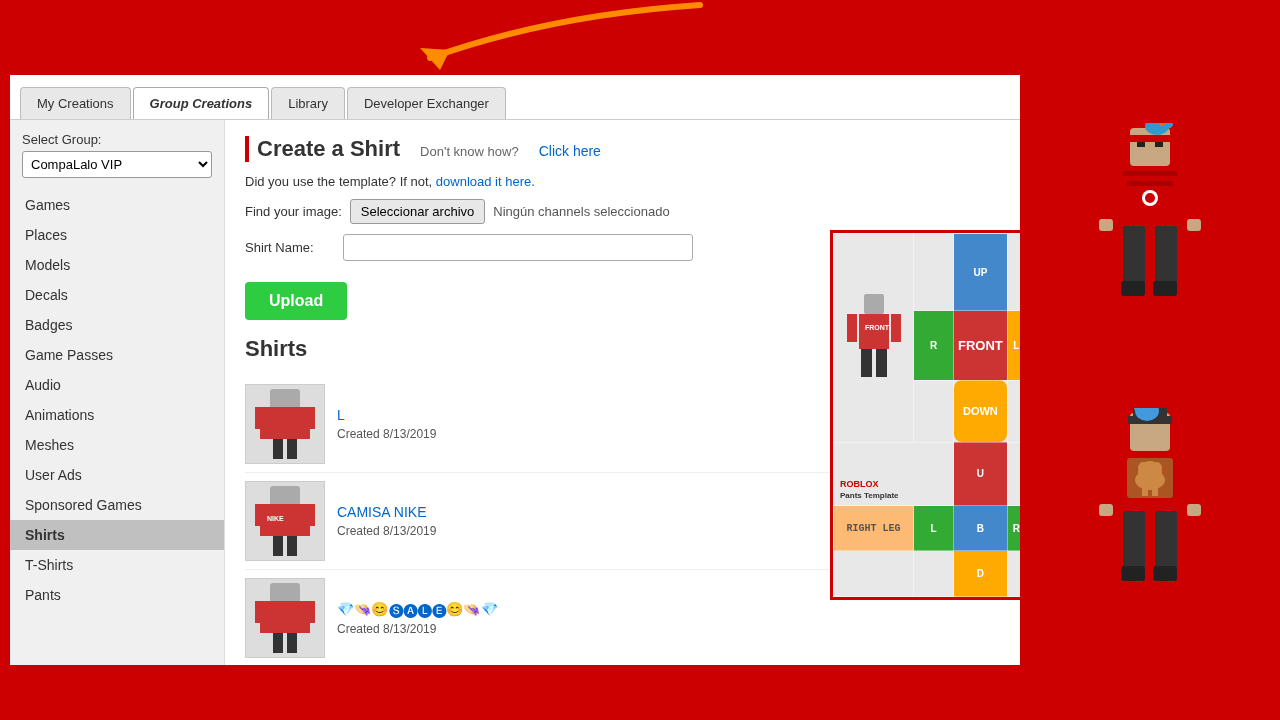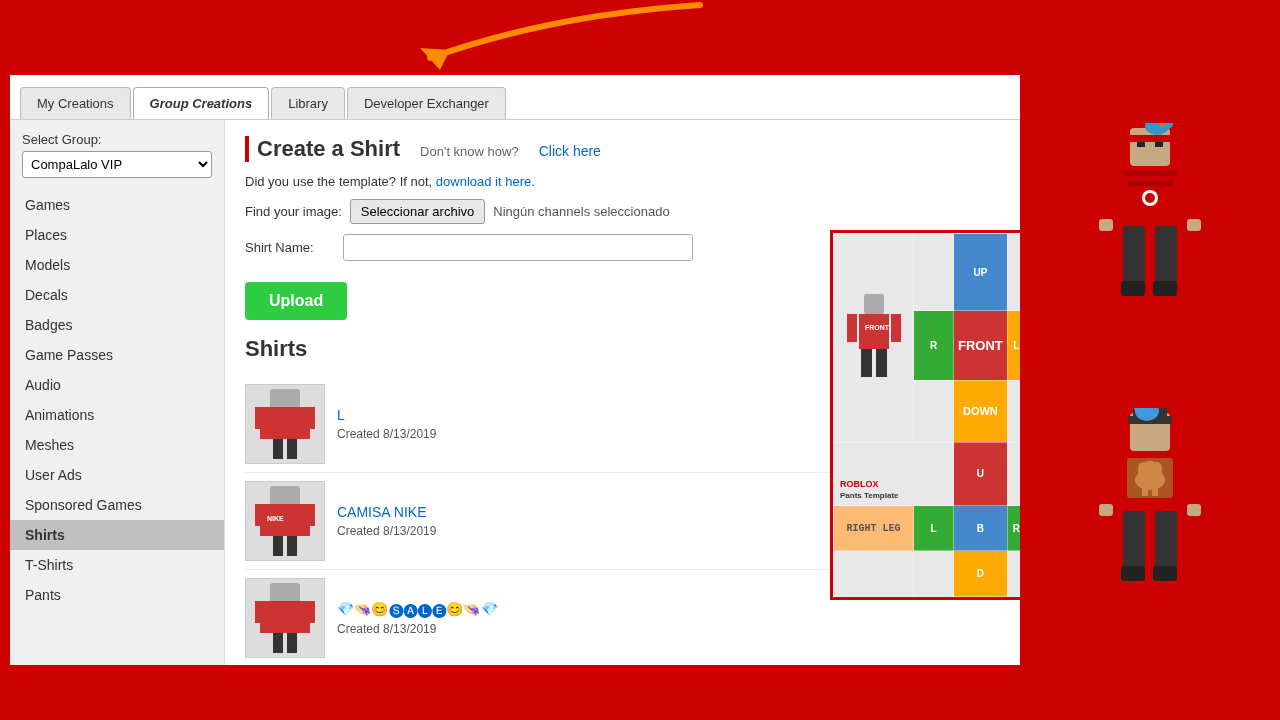--- a/index.html
+++ b/index.html
@@ -450,21 +450,21 @@
               <td class="cell-torso" colspan="2" style="padding:8px 4px; font-size:12px; color:#555;">TORSO</td>
             </tr>
             <tr>
               <td class="cell-r" style="padding:6px 4px;">R</td>
               <td class="cell-front" style="padding:6px 4px; font-size:13px;">FRONT</td>
               <td class="cell-l" style="padding:6px 4px;">L</td>
               <td class="cell-back" style="padding:6px 4px; font-size:13px;" colspan="2">BACK</td>
             </tr>
             <tr>
               <td class="cell-empty"></td>
-              <td class="cell-down" style="padding:6px 4px; font-size:11px;">DOWN</td>
+              <td class="cell-down" style="padding:6px 4px; font-size:11px;border-radius:8px;">DOWN</td>
               <td class="cell-empty"></td>
               <td class="cell-info" colspan="2" style="font-size:8px; padding:3px; vertical-align:top;">
                 Roblox folds up these faces to create a shirt for your avatar.
               </td>
             </tr>
             <tr>
               <td class="cell-roblox" colspan="2" style="padding:4px 6px; text-align:left; vertical-align:bottom;">
                 <div class="roblox-logo">ROBLOX<br><span style="font-size:8px; color:#333;">Pants Template</span></div>
               </td>
               <td class="cell-u" style="padding:5px;">U</td>

